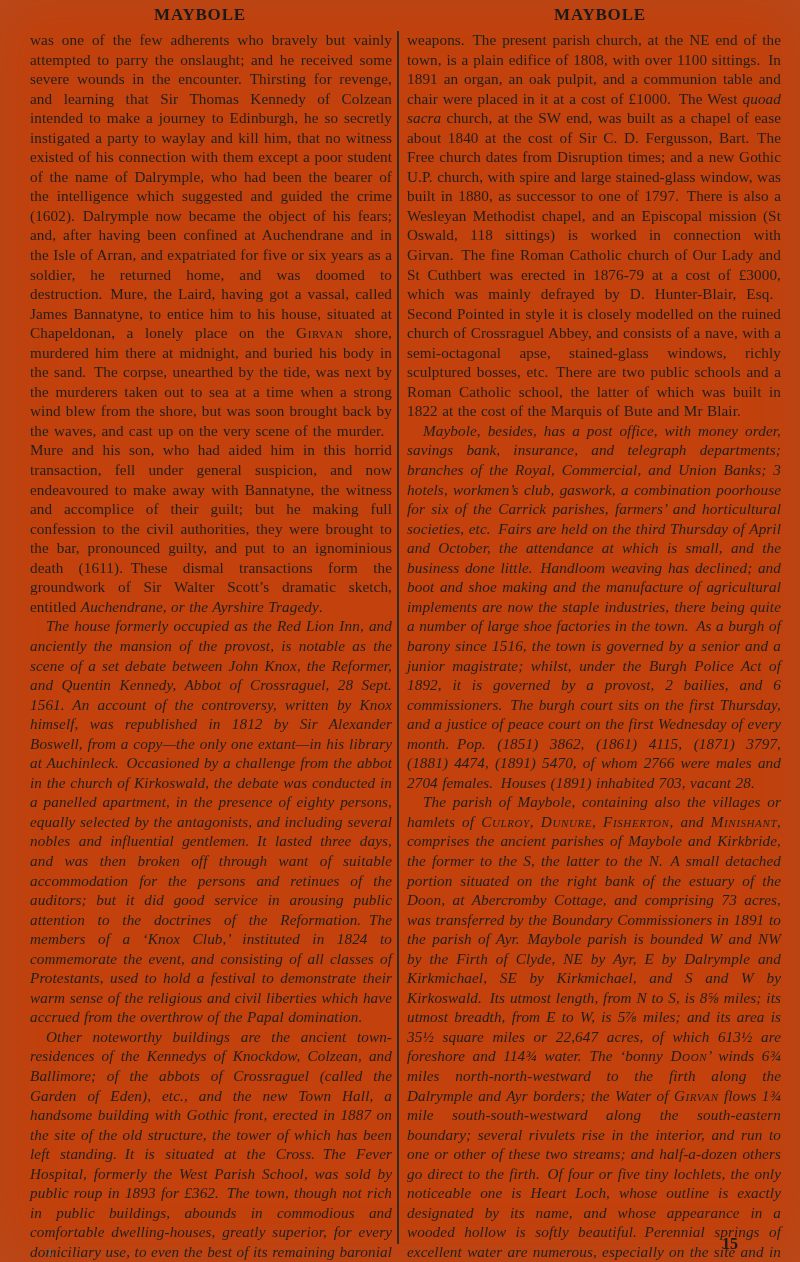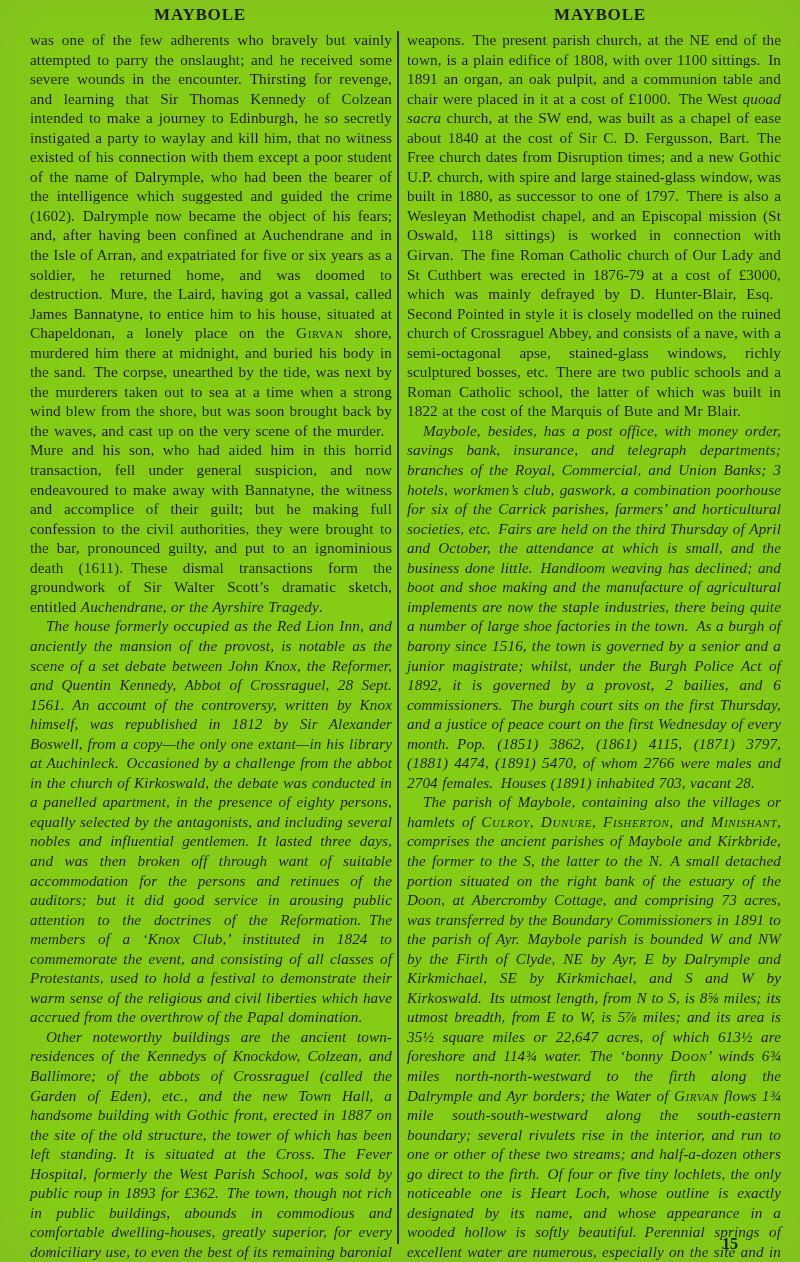--- a/index.html
+++ b/index.html
@@ -4,21 +4,21 @@
 <style>
   html, body {
     margin: 0;
     padding: 0;
     background: #e8e6e2;
   }
   .page {
     position: relative;
     width: 800px;
     height: 1262px;
-    background: #84cc16;
+    background: #c2410c;
     box-shadow: inset 0 0 60px rgba(120,115,105,0.18);
     overflow: hidden;
     color: #211f1c;
     font-family: "Liberation Serif", "DejaVu Serif", serif;
   }
   .running-head {
     position: absolute;
     top: 5px;
     width: 400px;
     text-align: center;

